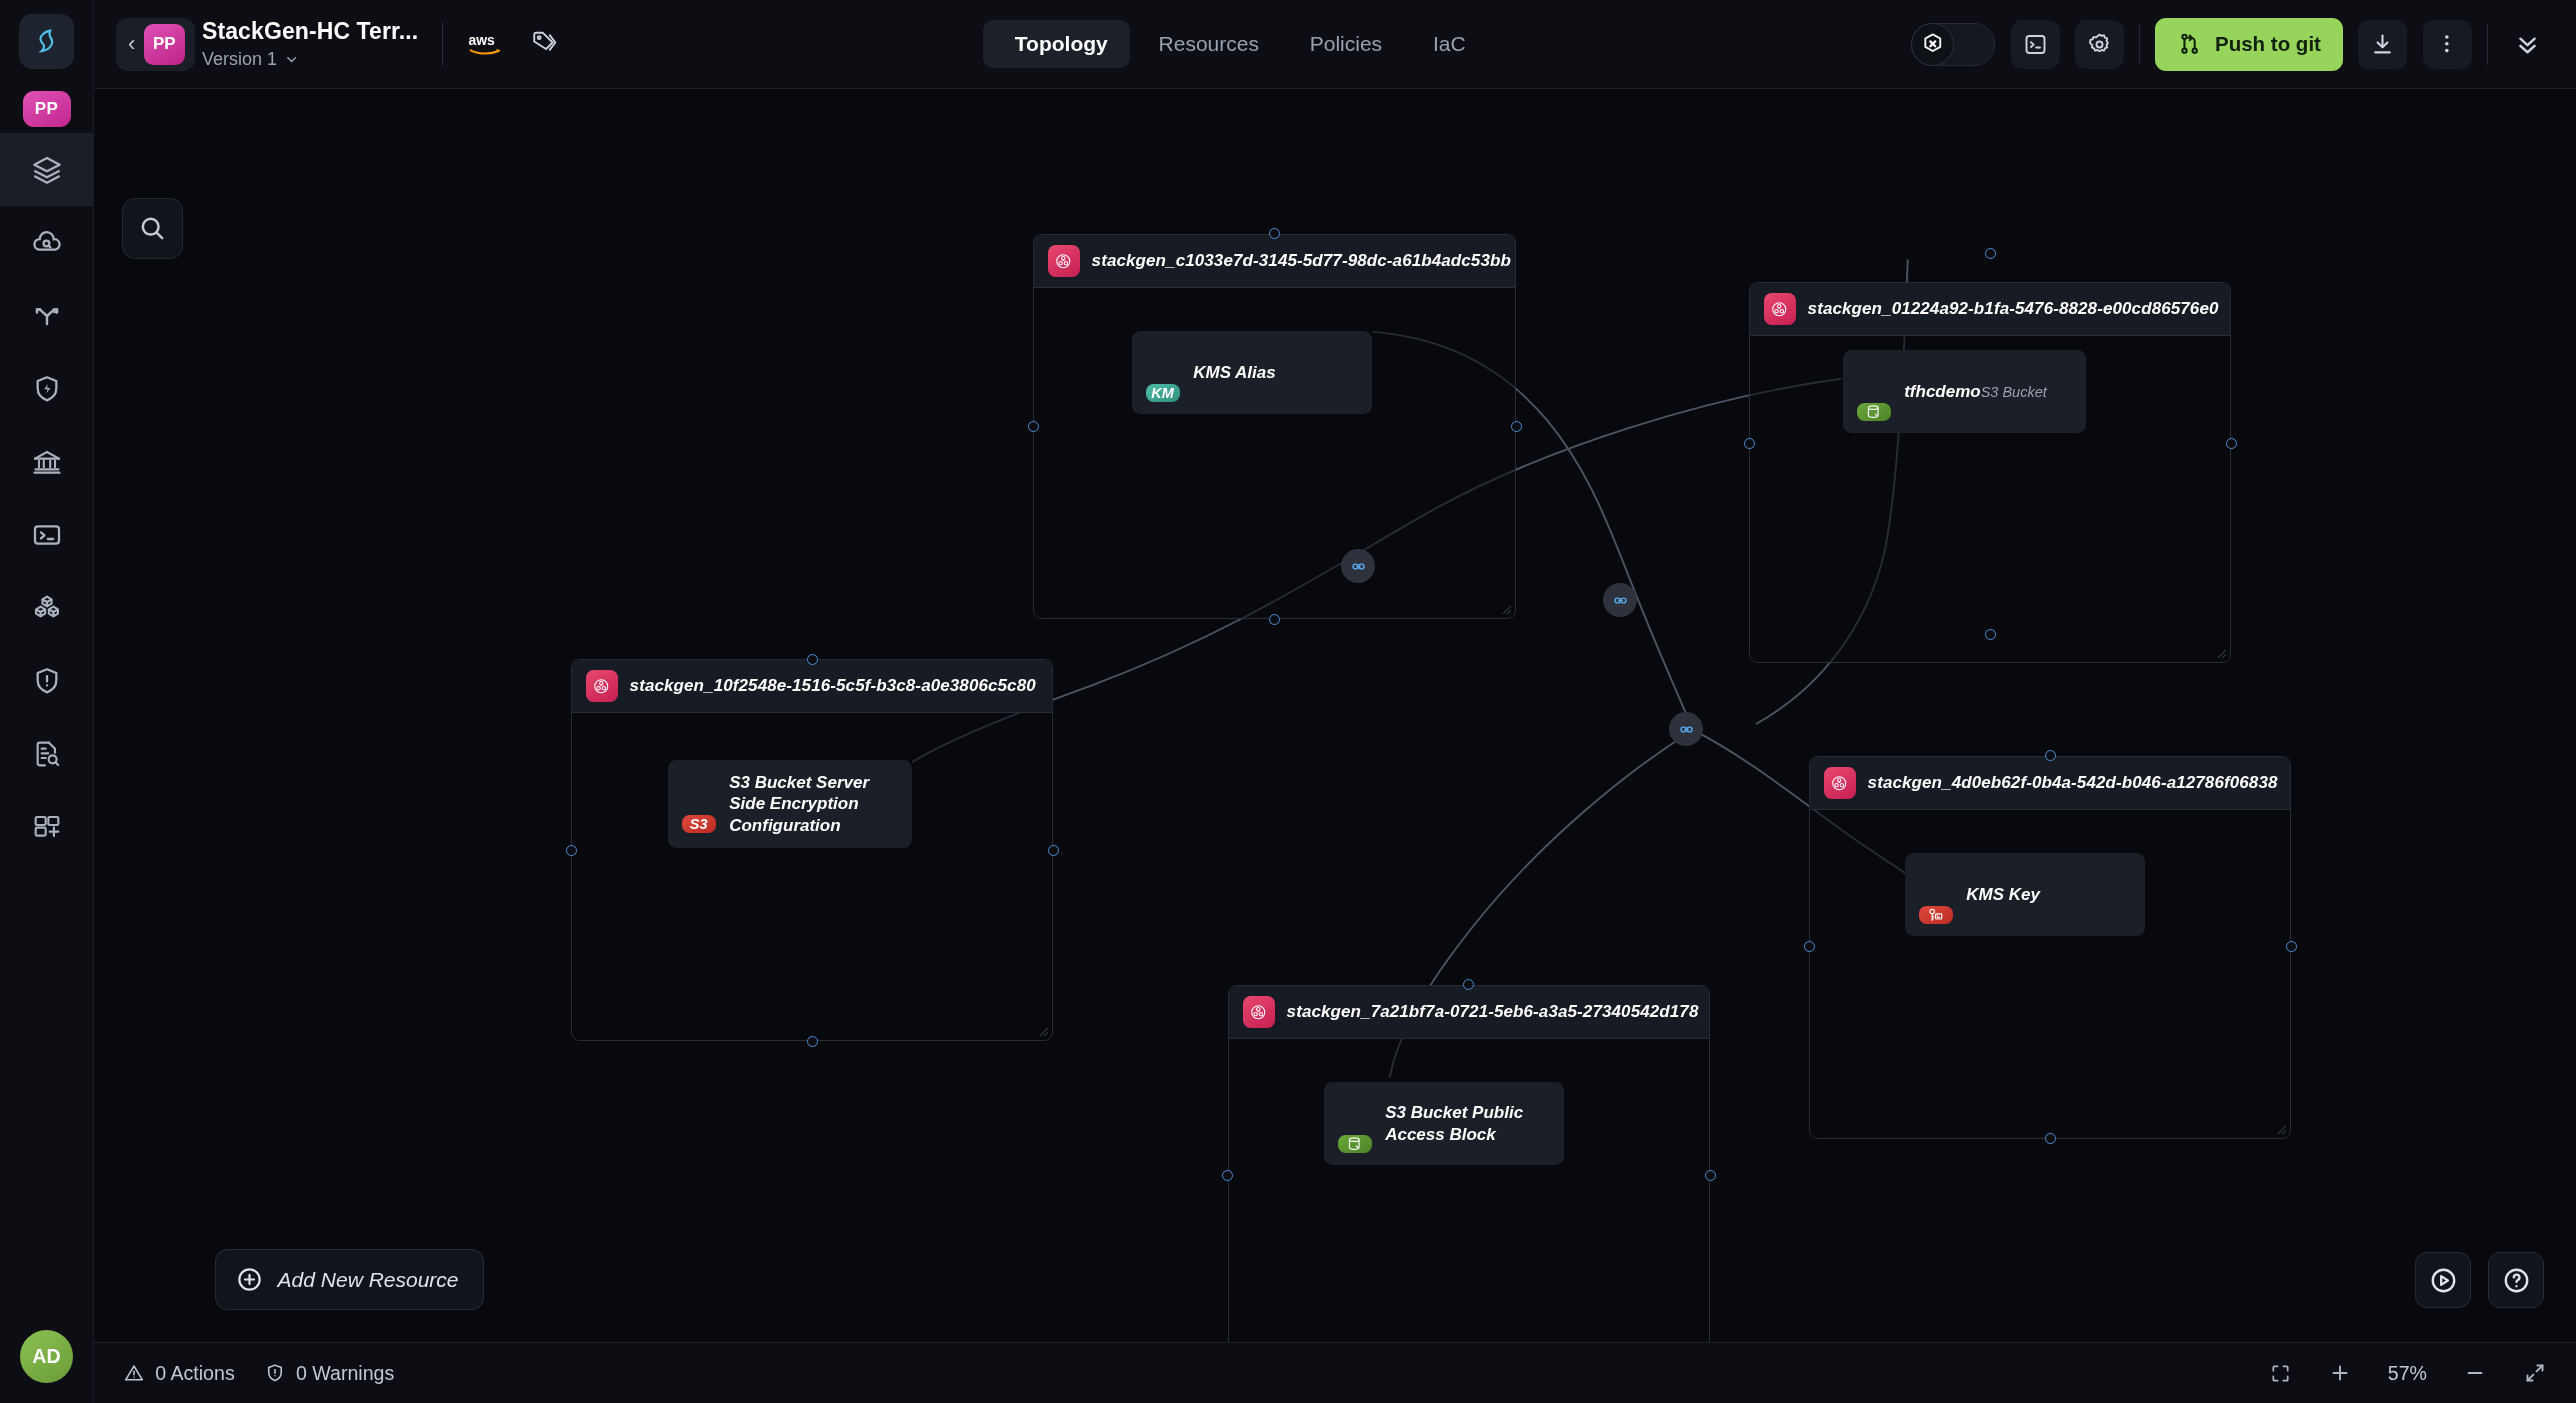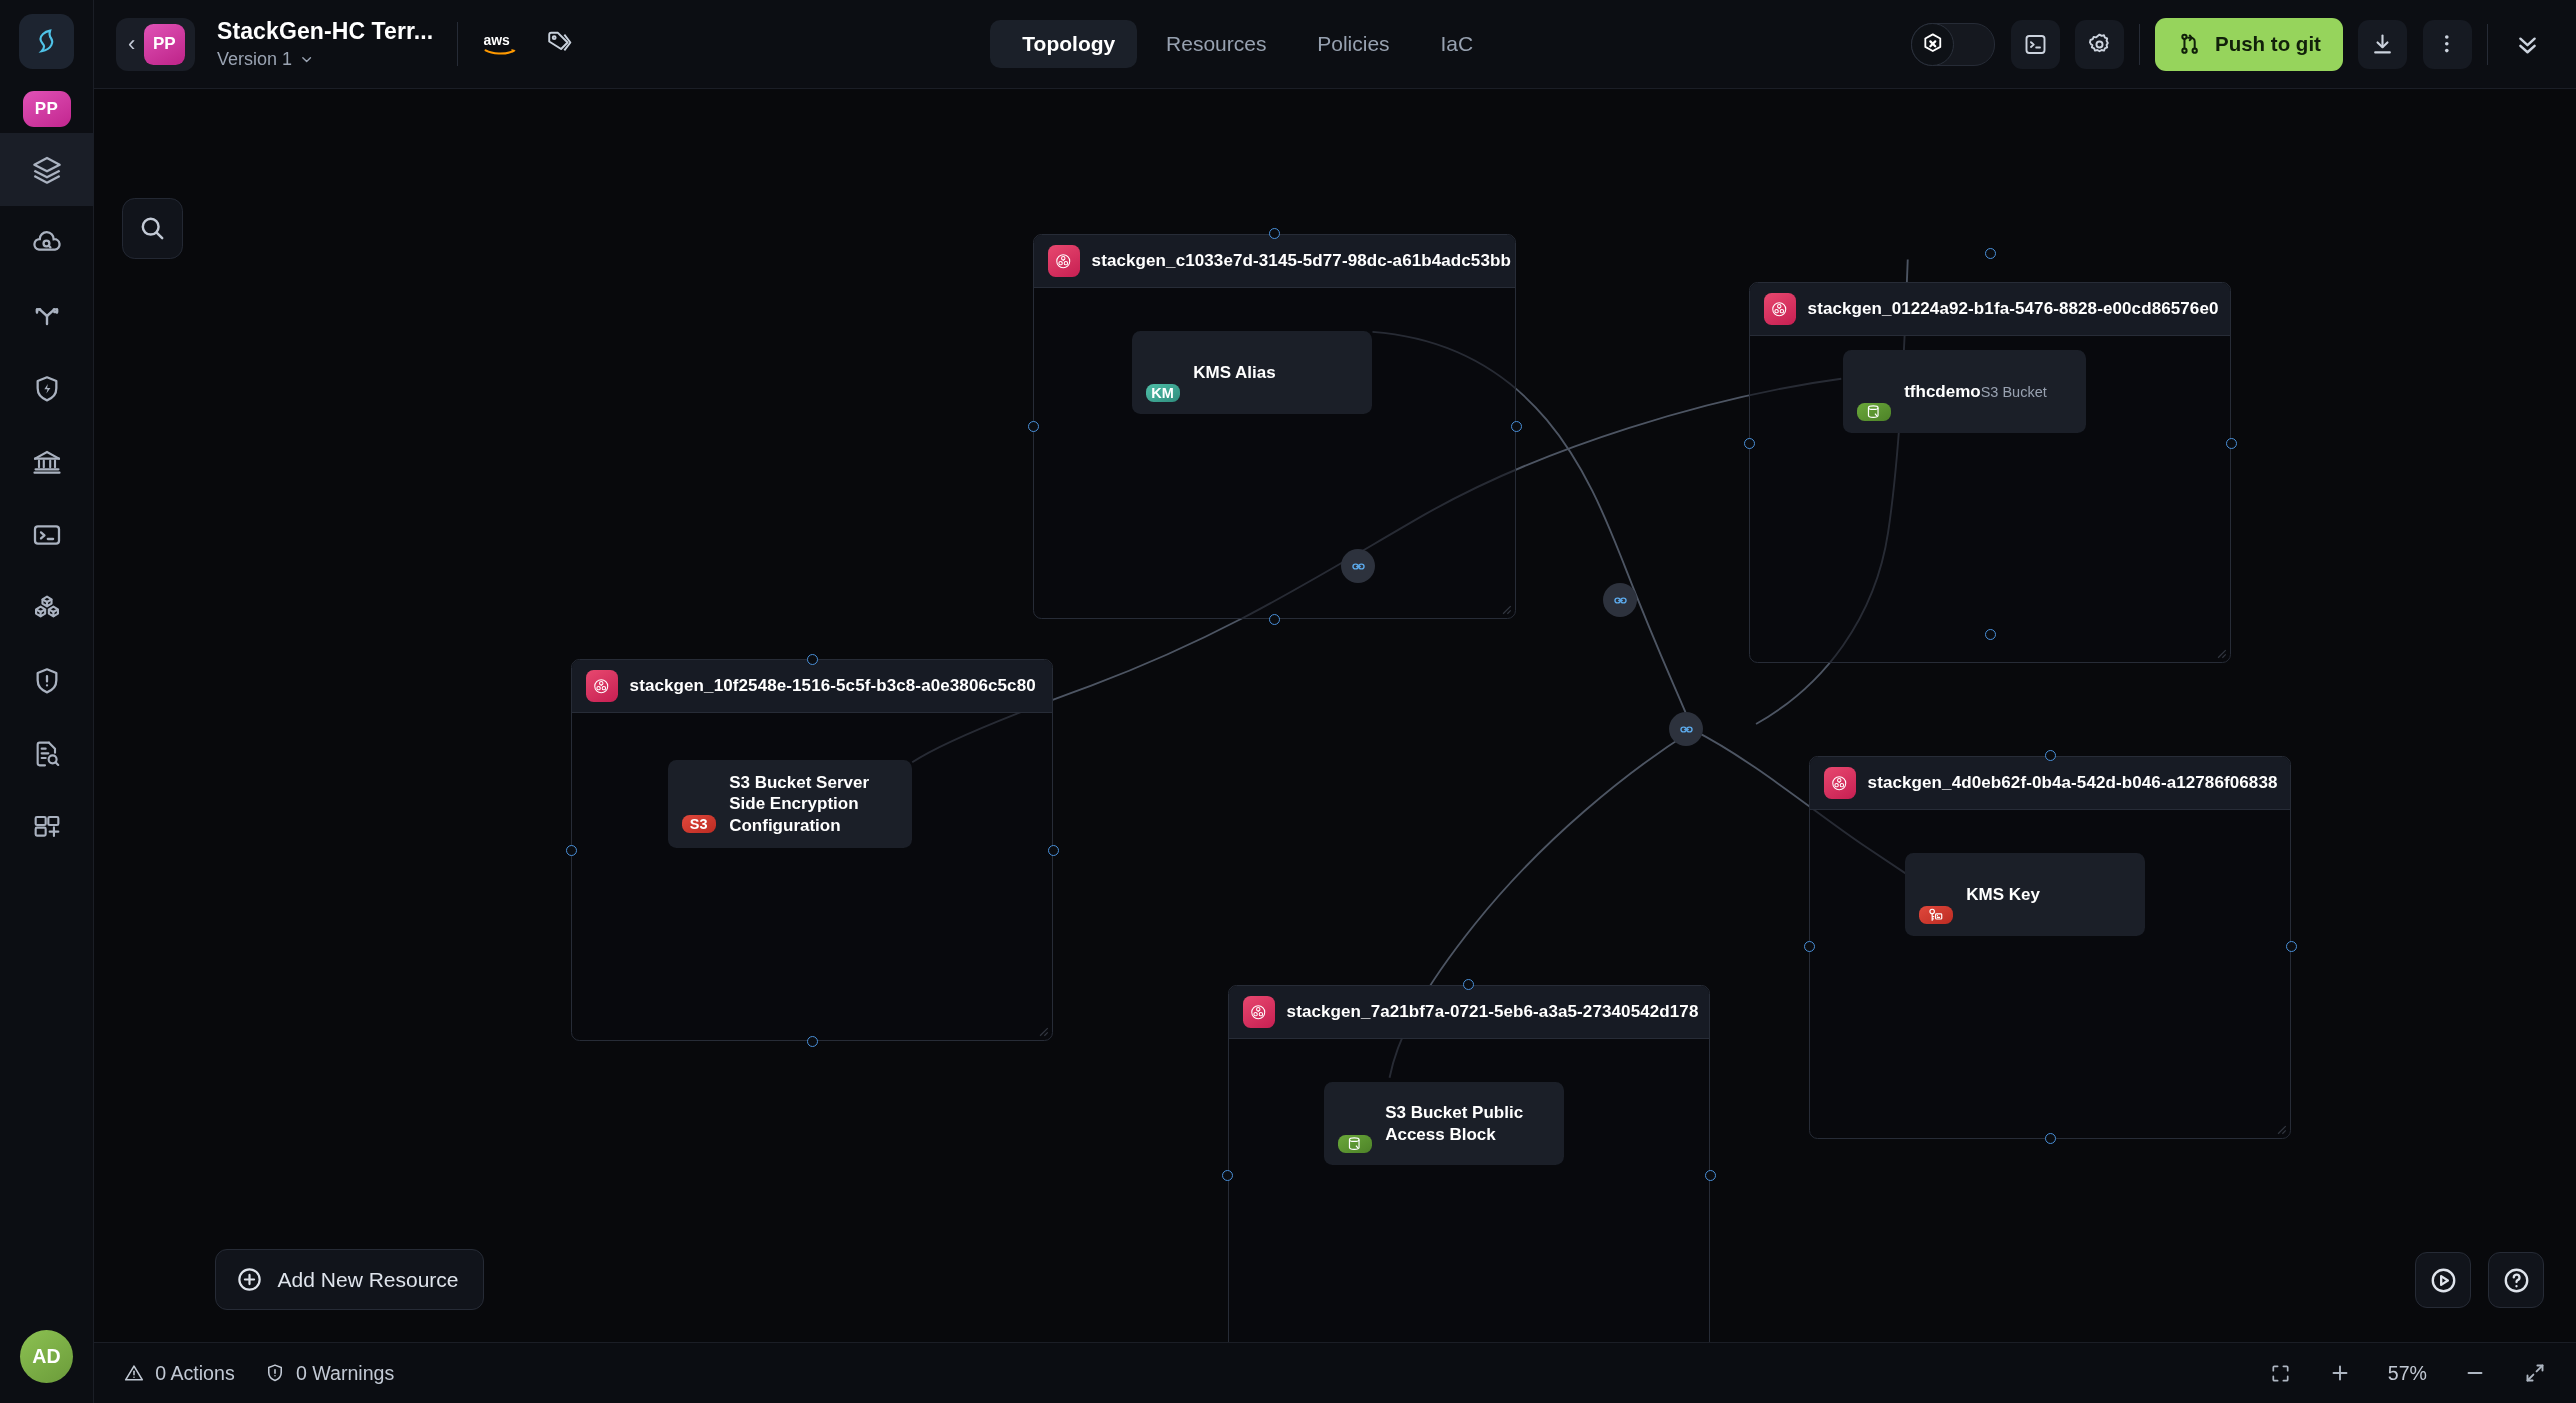--- a/index.html
+++ b/index.html
@@ -64,21 +64,21 @@
     background: #1a1e27; border-radius: 12px;
     height: 53px; padding: 0 10.2px 0 12px;
   }
   .proj-chip .back { color: #c3cad6; font-size: 22px; line-height: 1; }
   .proj-chip .pp {
     width: 41px; height: 41px; border-radius: 9.4px;
     background: linear-gradient(150deg,#e052b6,#bd2388);
     color: #fff; font-weight: 700; font-size: 17px;
     display: flex; align-items: center; justify-content: center;
   }
-  .proj-meta { margin-left: 22px; text-align: center; }
+  .proj-meta { margin-left: 7px; text-align: center; }
   .proj-title { color: #fff; font-size: 23px; font-weight: 700; letter-spacing: 0.1px; }
   .proj-ver {
     color: #9aa3b2; font-size: 18px; margin-top: 3.4px;
     display: flex; align-items: center; gap: 6.8px;
   }
   .vdiv { width: 0.9px; height: 44px; background: #262b36; margin: 0 24px; }
   .aws-logo { display:flex; align-items:center;justify-content:flex-end; }
   .aws-wrap { display: flex; align-items: center; gap: 19px; }
   .tag-icon { color: #c9d1dc; }
 
@@ -112,21 +112,21 @@
     height: 53px; border-radius: 11px; background: #96d45c;
     color: #11200a; font-size: 20.5px; font-weight: 700;
     display: flex; align-items: center; gap: 12px;
     padding: 0 22px; white-space: nowrap;
   }
   .hdr-div { width: 0.9px; height: 41px; background: #262b36; }
 
   
   .canvas {
     position: relative; flex: 1 1 auto;
-    background: #08090c; overflow: hidden;
+    background: #08090c; overflow: hidden; font-style: italic;
   }
   .search-fab {
     position: absolute; left: 28px; top: 109px;
     width: 61px; height: 61px; border-radius: 12.8px;
     background: #11141b; border: 0.9px solid #232833;
     display: flex; align-items: center; justify-content: center;
     color: #c3cad6; z-index: 6;
   }
   .edges { position: absolute; inset: 0; z-index: 1; pointer-events: none; }
 

